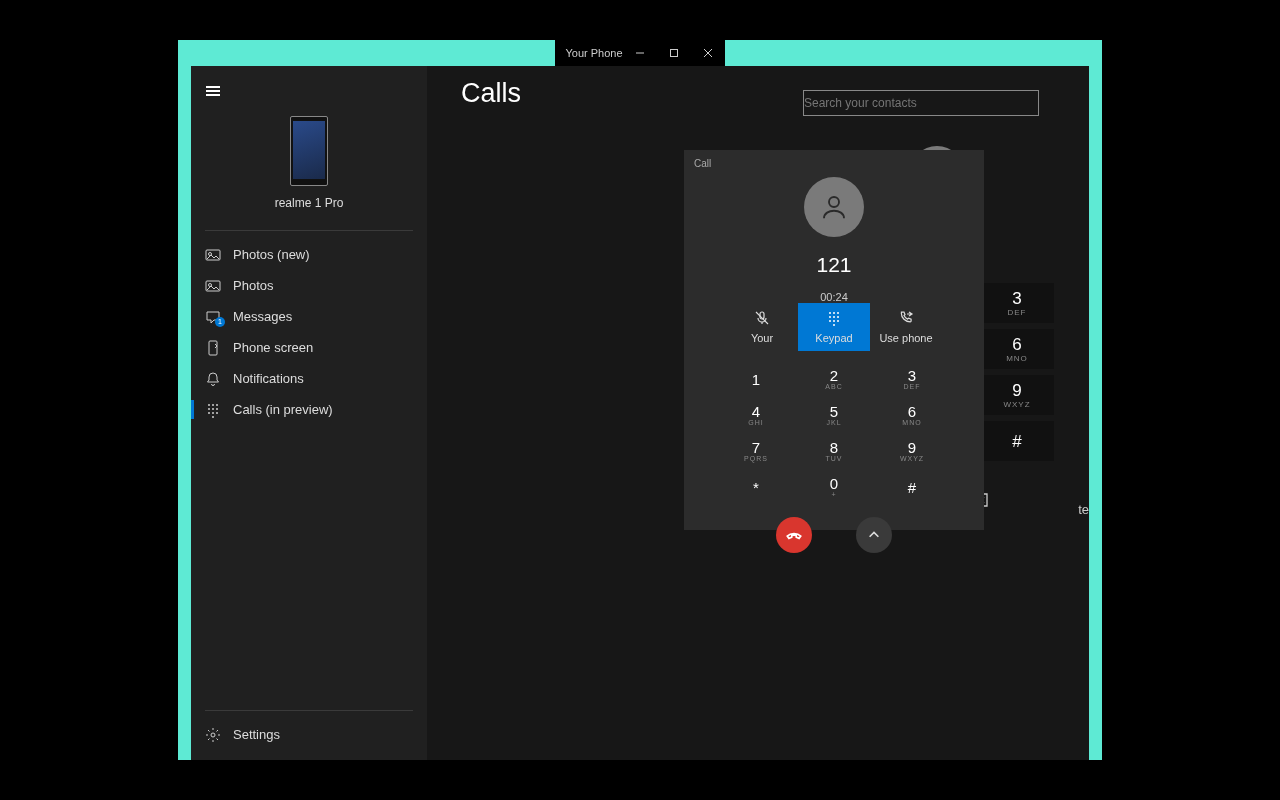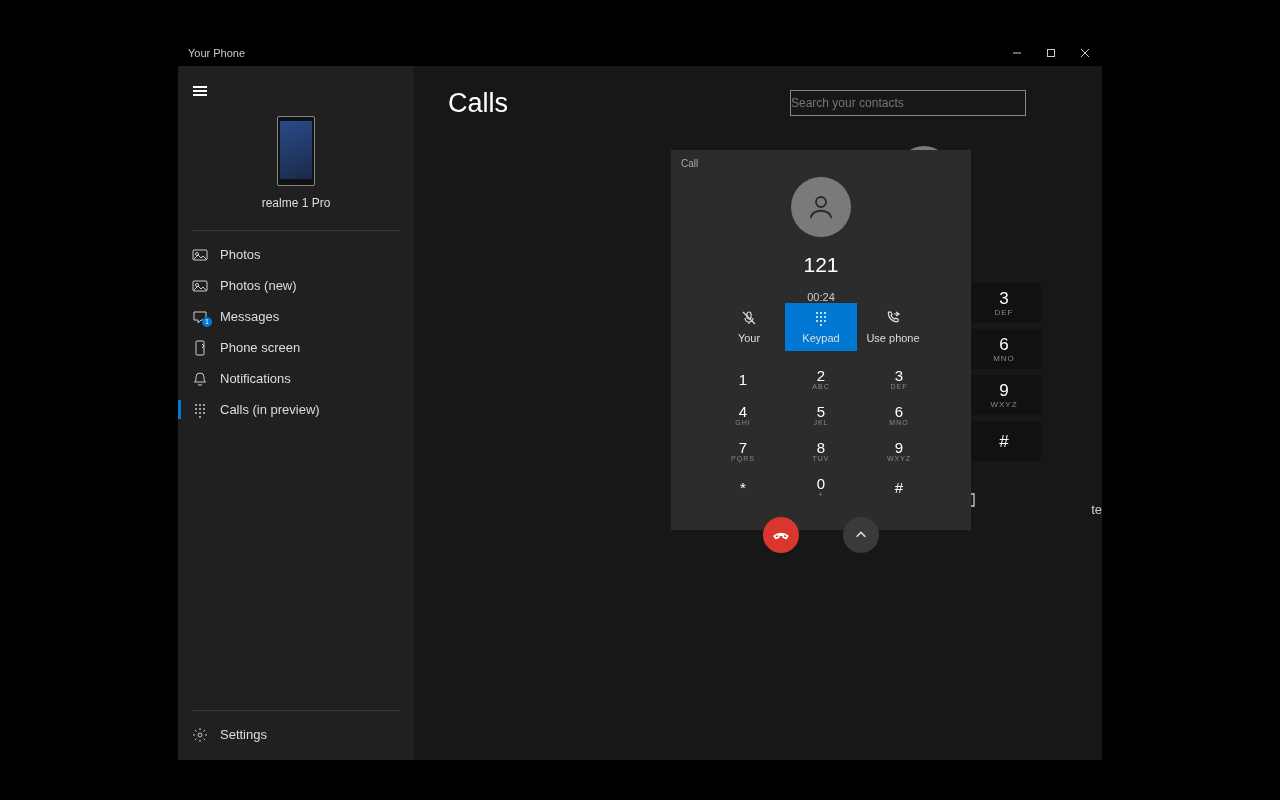--- a/index.html
+++ b/index.html
@@ -1,17 +1,17 @@
 <!DOCTYPE html>
 <html><head>
 <meta charset="utf-8">
 <style>
   * { box-sizing: border-box; margin: 0; padding: 0; font-family: "Segoe UI", -apple-system, sans-serif; }
   body { background: #000; width: 1280px; height: 800px; overflow: hidden; color: #fff; }
-  .app-window { position: absolute; left: 178px; top: 40px; width: 924px; height: 720px; background: #22c55e; display: flex; flex-direction: column; }
+  .app-window { position: absolute; left: 178px; top: 40px; width: 924px; height: 720px; background: #5eead4; display: flex; flex-direction: column; align-items: center; }
   .titlebar { height: 26px; background: #000; display: flex; align-items: center; padding-left: 10px; font-size: 11px; color: #ccc; }
   .titlebar-spacer { flex: 1; }
   .titlebar-btn { width: 34px; height: 26px; display: flex; align-items: center; justify-content: center; color: #ccc; }
   .titlebar-btn svg { width: 10px; height: 10px; }
   .app-body { flex: 1; display: flex; overflow: hidden; }
   .sidebar { width: 236px; background: #202020; display: flex; flex-direction: column; padding: 10px 0; }
   .hamburger { width: 36px; height: 30px; display: flex; align-items: center; justify-content: center; margin-left: 4px; }
   .hamburger div { width: 14px; height: 2px; background: #fff; position: relative; }
   .hamburger div::before, .hamburger div::after { content: ""; position: absolute; width: 14px; height: 2px; background: #fff; left: 0; }
   .hamburger div::before { top: -4px; }
@@ -20,21 +20,21 @@
   .device-img { width: 38px; height: 70px; margin: 0 auto 10px; border: 1px solid #888; border-radius: 2px; position: relative; background: #111; }
   .device-img::after { content: ""; position: absolute; top: 4px; left: 2px; right: 2px; bottom: 6px; background: linear-gradient(160deg, #2a4a8a, #1a2a4a); }
   .device-name { font-size: 12px; color: #ddd; }
   .divider { height: 1px; background: #3a3a3a; margin: 6px 14px 8px; }
   .nav-item { height: 31px; display: flex; align-items: center; padding-left: 14px; font-size: 13px; color: #ddd; position: relative; gap: 12px; }
   .nav-item.active::before { content: ""; position: absolute; left: 0; top: 6px; bottom: 6px; width: 3px; background: #0078d4; }
   .nav-icon { width: 16px; height: 16px; display: flex; align-items: center; justify-content: center; color: #ccc; }
   .nav-icon svg { width: 16px; height: 16px; }
   .sidebar-spacer { flex: 1; }
   .main { flex: 1; background: #171717; display: flex; position: relative; }
-  .calls-col { width: 358px; padding: 22px 0 0 34px; }
+  .calls-col { width: 358px; padding: 12px 0 0 34px; }
   .calls-title { font-size: 27px; font-weight: 300; color: #fff; margin-bottom: 18px; }
   .dialer-col { width: 304px; padding: 24px 18px 0; }
   .search-box { width: 236px; height: 26px; border: 1px solid #888; background: transparent; color: #aaa; font-size: 12px; padding: 0 0; margin: 0 0 30px 0; }
   .avatar { width: 60px; height: 60px; border-radius: 50%; background: #7a7a7a; display: flex; align-items: center; justify-content: center; margin: 0 auto 16px; }
   .avatar svg { width: 30px; height: 30px; color: #2a2a2a; }
   .avatar.sm { width: 54px; height: 54px; margin-bottom: 26px; }
   .dial-number { font-size: 23px; text-align: center; color: #fff; margin-bottom: 30px; }
   .keypad { display: grid; grid-template-columns: repeat(3, 74px); grid-template-rows: repeat(4, 40px); gap: 6px; justify-content: center; }
   .key { background: #111; display: flex; flex-direction: column; align-items: center; justify-content: center; cursor: pointer; }
   .key-digit { font-size: 17px; line-height: 1; color: #fff; }
@@ -100,31 +100,31 @@
       <div class="divider"></div>
 
       <div class="nav-item">
         <span class="nav-icon">
             <svg viewBox="0 0 16 16" fill="none" stroke="currentColor" stroke-width="1">
               <rect x="1" y="3" width="14" height="10" rx="1"></rect>
               <circle cx="5" cy="7" r="1.5"></circle>
               <path d="M2 12l4-4 3 3 2-2 3 3"></path>
             </svg>
           </span>
-        <span>Photos</span>
+        <span>Photos (new)</span>
       </div>
       <div class="nav-item">
         <span class="nav-icon">
             <svg viewBox="0 0 16 16" fill="none" stroke="currentColor" stroke-width="1">
               <rect x="1" y="3" width="14" height="10" rx="1"></rect>
               <circle cx="5" cy="7" r="1.5"></circle>
               <path d="M2 12l4-4 3 3 2-2 3 3"></path>
             </svg>
           </span>
-        <span>Photos (new)</span>
+        <span>Photos</span>
       </div>
       <div class="nav-item">
         <span class="nav-icon-wrap">
           <span class="nav-icon">
               <svg viewBox="0 0 16 16" fill="none" stroke="currentColor" stroke-width="1">
                 <path d="M2 3h12v8H9l-3 3v-3H2z"></path>
               </svg>
             </span>
           <span class="badge">1</span>
         </span>

